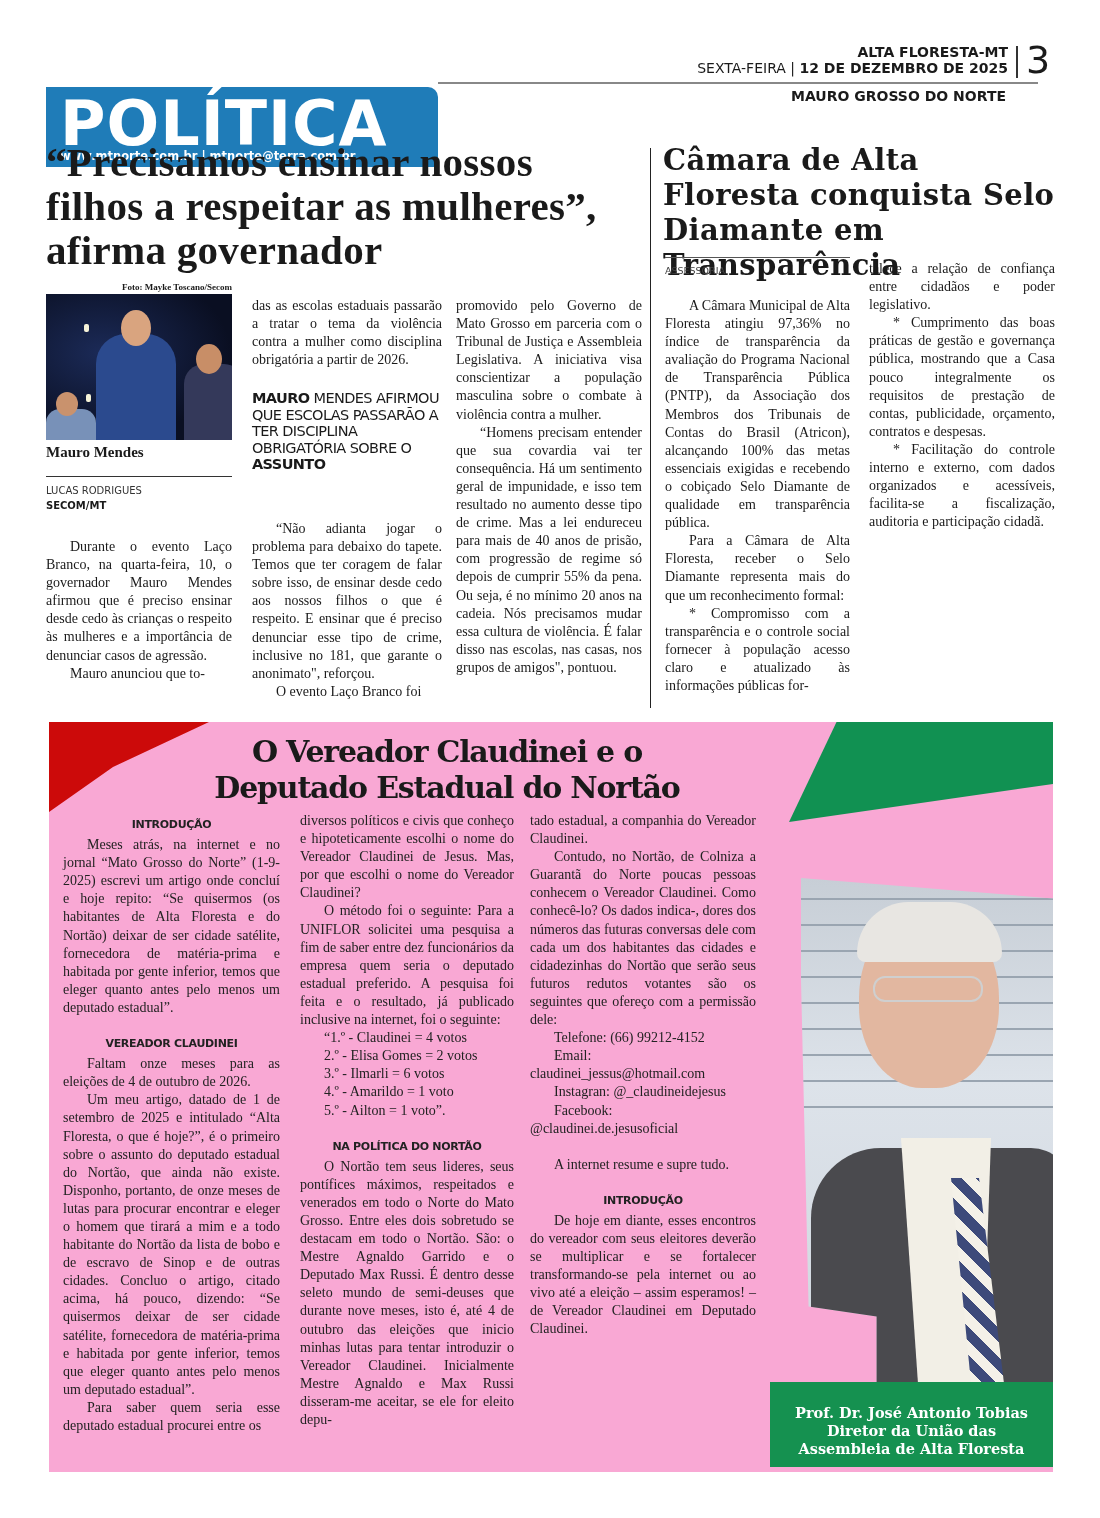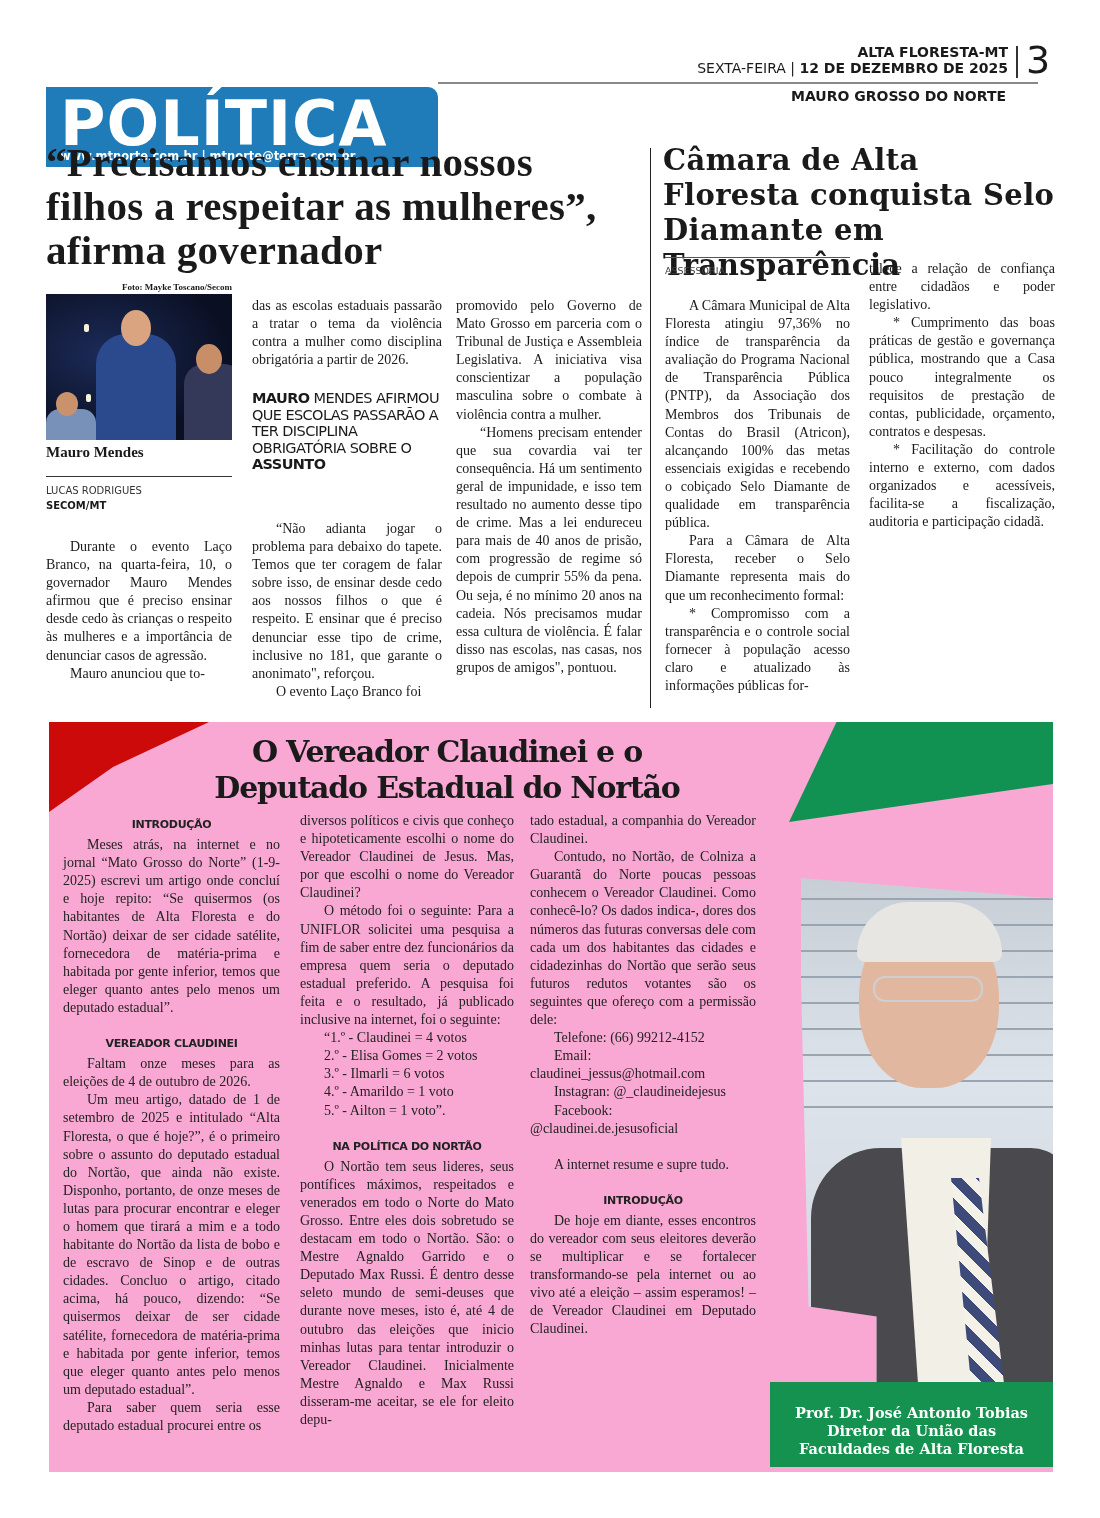--- a/index.html
+++ b/index.html
@@ -224,15 +224,15 @@
     <div class="shirt"></div>
     <div class="tie"></div>
     <div class="head"></div>
     <div class="hair"></div>
     <div class="glasses"></div>
   </div>
 
   <div class="op-credit">
     <div>Prof. Dr. José Antonio Tobias</div>
     <div>Diretor da União das</div>
-    <div>Faculdades de Alta Floresta</div>
+    <div>Assembleia de Alta Floresta</div>
   </div>
 </div>
 
 </body></html>

